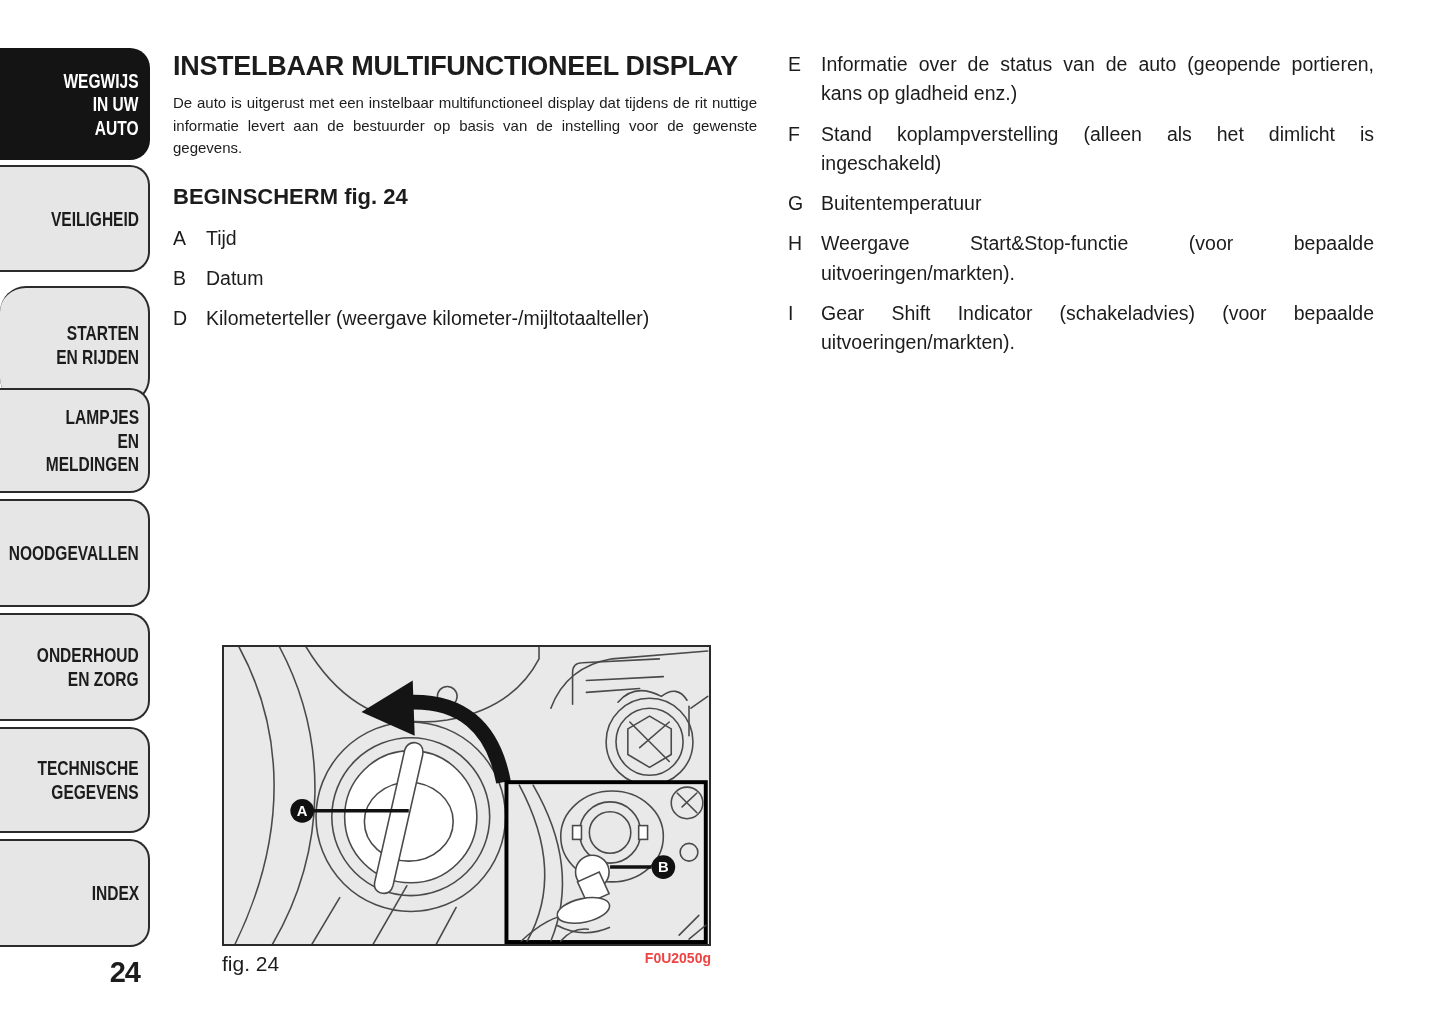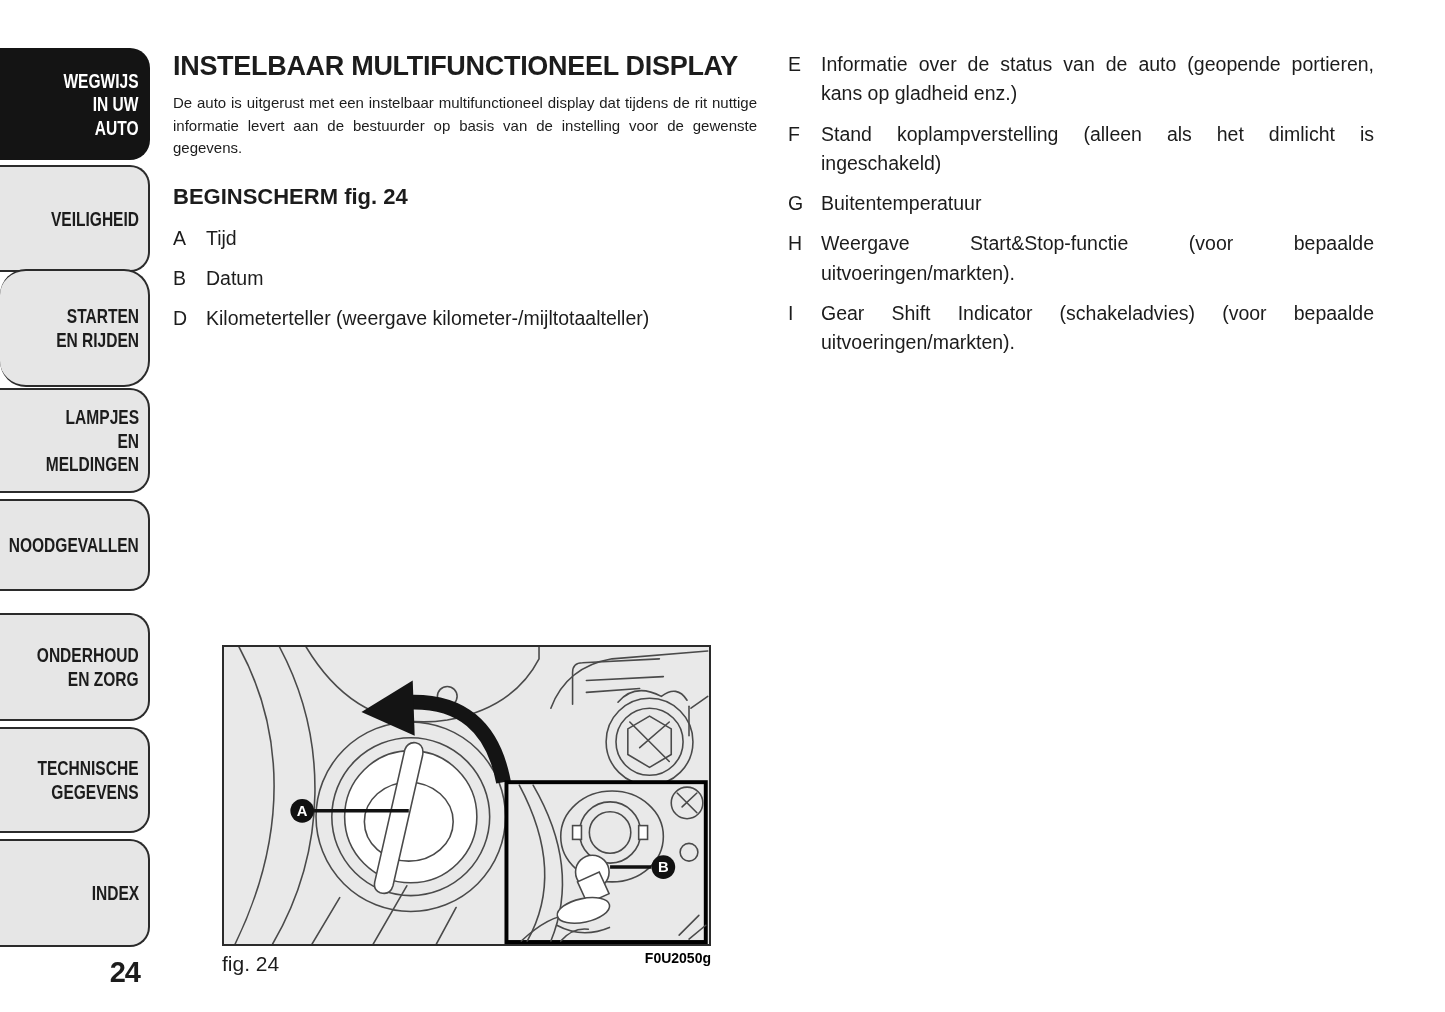--- a/index.html
+++ b/index.html
@@ -53,43 +53,43 @@
   .figure{
     position:absolute;left:222px;top:645px;width:489px;height:301px;
     border:2px solid #2b2b2b;box-sizing:border-box;background:#e9e9e9;
   }
   .figure svg{display:block;width:100%;height:100%;}
   .figcaption{
     position:absolute;left:222px;top:952px;font-size:21px;
   }
   .figcode{
     position:absolute;left:580px;top:950px;width:131px;text-align:right;
-    font-size:14px;font-weight:bold;color:#000000;
+    font-size:14px;font-weight:bold;color:#ef4444;
   }
 </style>
 </head>
 <body>
 
 <div class="tab active" style="top:48px;height:112px;">
   <span class="lbl">WEGWIJS
 IN UW
 AUTO</span>
 </div>
 <div class="tab" style="top:165px;height:107px;">
   <span class="lbl">VEILIGHEID</span>
 </div>
-<div class="tab" style="top:269px;height:118px;border-radius:26px;">
+<div class="tab" style="top:286px;height:118px;border-radius:26px;">
   <span class="lbl">STARTEN
 EN RIJDEN</span>
 </div>
 <div class="tab" style="top:388px;height:105px;">
   <span class="lbl">LAMPJES
 EN MELDINGEN</span>
 </div>
-<div class="tab" style="top:499px;height:92px;">
+<div class="tab" style="top:499px;height:108px;">
   <span class="lbl">NOODGEVALLEN</span>
 </div>
 <div class="tab" style="top:613px;height:108px;">
   <span class="lbl">ONDERHOUD
 EN ZORG</span>
 </div>
 <div class="tab" style="top:727px;height:106px;">
   <span class="lbl">TECHNISCHE
 GEGEVENS</span>
 </div>

